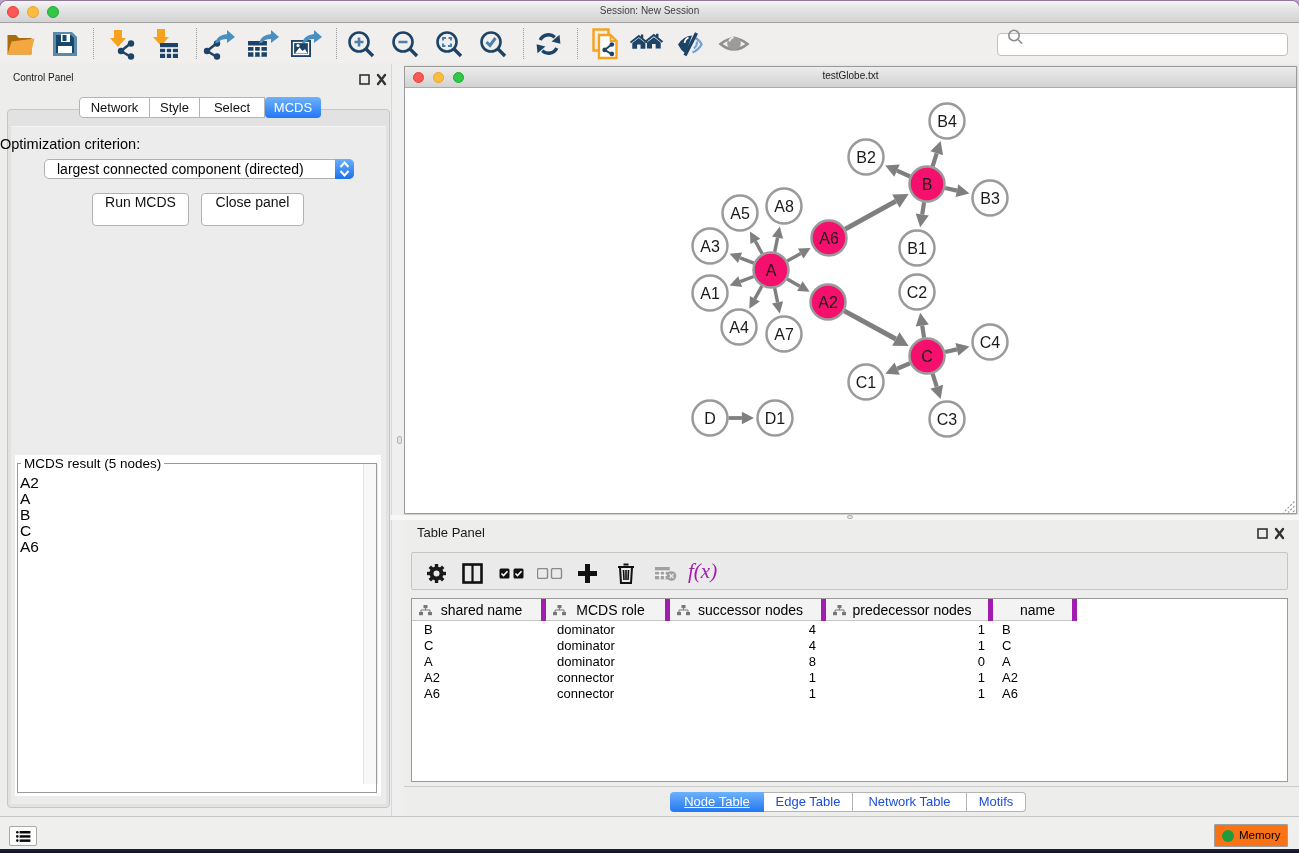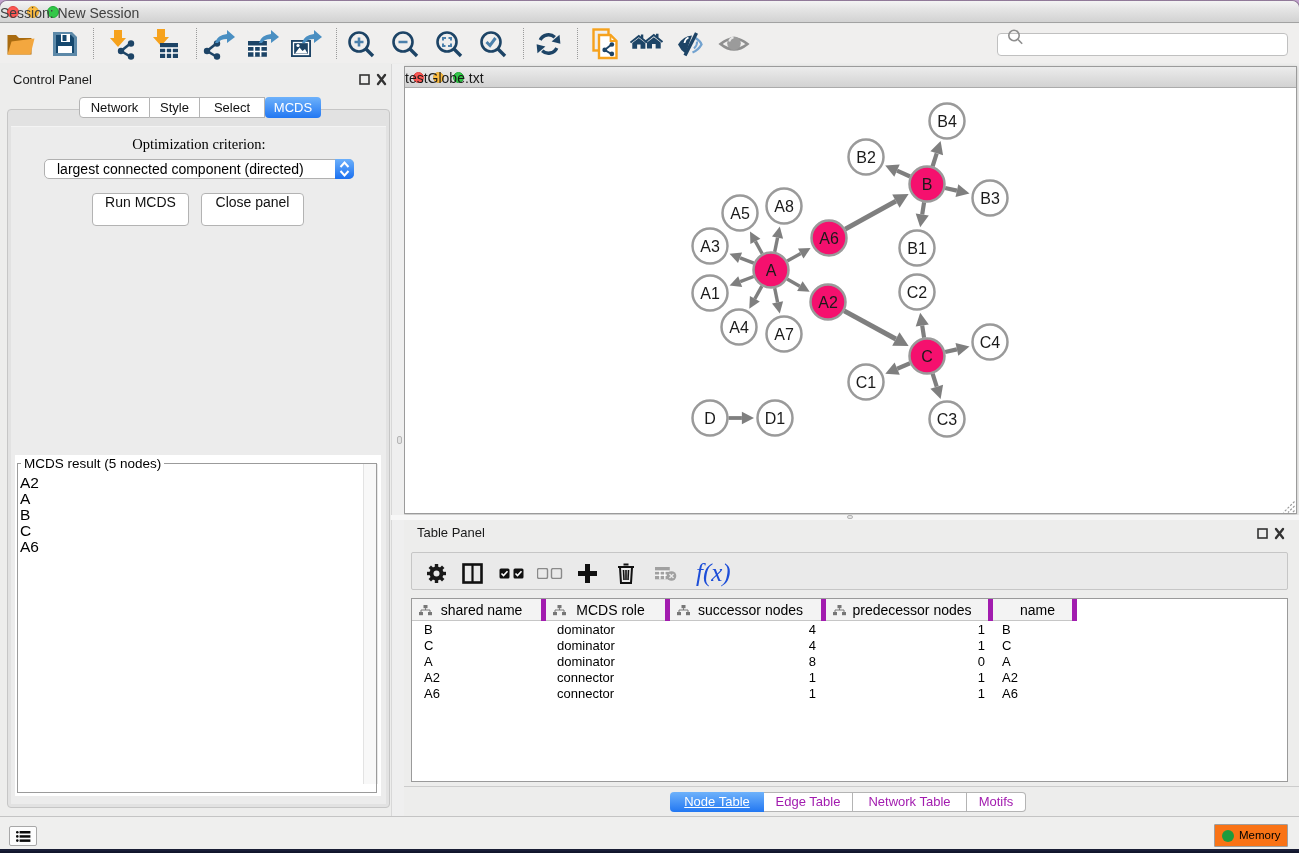--- a/index.html
+++ b/index.html
@@ -10,45 +10,45 @@
   background:#ededec; border-radius:7px 7px 0 0; overflow:hidden;
   box-shadow:0 0 0 1px rgba(0,0,0,.25); }
 
 .titlebar { position:absolute; left:0; top:0; width:100%; height:22px;
   background:linear-gradient(#f4f4f4,#e6e6e6 35%,#d2d2d2); border-bottom:1px solid #a2a2a2;
   border-radius:7px 7px 0 0; }
 .tl { position:absolute; top:5px; width:12px; height:12px; border-radius:50%; }
 .tl.r { left:7px;  background:#fc5753; border:0.5px solid #e2423e; }
 .tl.y { left:27px; background:#fdbc40; border:0.5px solid #e0a730; }
 .tl.g { left:47px; background:#33c748; border:0.5px solid #1faa35; }
-.titletext { position:absolute; top:3.5px; width:100%; 
-  font-size:14px; color:#404040; }
+.titletext { position:absolute; top:3.5px; width:100%; text-align:center;
+  font-size:10px; color:#404040; }
 
 .toolbar { position:absolute; left:0; top:23px; width:100%; height:39px;
   background:#f0efee; }
 .toolbar svg { position:absolute; top:50%; transform:translateY(-50%); }
 .tsep { position:absolute; top:4px; height:31px; width:0;
   border-left:1px dotted #9a9a9a; }
 .search { position:absolute; left:997px; top:9px; width:291px; height:23px;
   background:#fff; border:1px solid #c0c0c0; border-radius:4px; }
 
-.cp-title { position:absolute; left:13px; top:71px; font-size:13px; color:#1a1a1a; }
+.cp-title { position:absolute; left:13px; top:71px; font-size:10px; color:#1a1a1a; }
 .panelbtns { position:absolute; top:72px; height:14px; }
 .cp-box { position:absolute; left:7px; top:108px; width:383px; height:699px;
   background:#e2e2e2; border:1px solid #c6c6c6; border-radius:4px; }
 .cp-inner { position:absolute; left:3px; top:16px; width:375px; height:678px;
   background:#ececec; border-top:1px solid #f4f4f4; }
 .tabs { position:absolute; left:79px; top:96px; height:21px; display:flex; z-index:5; }
 .tab { height:21px; background:#fff; border:1px solid #b4b4b4; border-left:none;
   font-size:13px; color:#111; text-align:center; line-height:19px; }
 .tab.first { border-left:1px solid #b4b4b4; border-radius:4px 0 0 4px; }
 .tab.sel { background:linear-gradient(#6eb2fb,#2277f2); color:#fff;
   border:none; border-radius:4px; line-height:21px; }
-.optlabel { position:absolute; left:0; top:135px; width:398px; text-align:center;
-  font-size:14.5px; color:#000;font-family:Liberation Serif, serif; }
+.optlabel { position:absolute; left:0; top:135px; width:398px; text-align:left;
+  font-size:14.5px; color:#000; }
 .combo { position:absolute; left:44px; top:158px; width:310px; height:20px;
   background:#fff; border:1px solid #b0b0b0; border-radius:5px; font-size:14px;
   line-height:18px; padding-left:12px; color:#000; }
 .combo .spin { position:absolute; right:-1px; top:-1px; width:19px; height:20px;
   border-radius:0 5px 5px 0; background:linear-gradient(#6cb0fb,#1a70f0); }
 .btn { position:absolute; top:192px; height:33px; background:#fff;
   border:1px solid #b3b3b3; border-radius:4px; font-size:14px; color:#111;
   text-align:center; line-height:17px; }
 .fieldwrap { position:absolute; left:15px; top:454px; width:366px; height:341px;
   background:#fff; }
@@ -77,21 +77,21 @@
   background:#eaeaea; border:1px solid #c6c6c6; border-radius:2px; }
 .tp-table { position:absolute; left:411px; top:597px; width:877px; height:184px;
   background:#fff; border:1px solid #9a9a9a; }
 .thead { position:absolute; left:0; top:0; height:22px; background:#f3f3f3;
   border-bottom:1px solid #c6c6c6; }
 .thead .cell { position:absolute; top:0; height:22px; border-right:5px solid #a21caf;
   font-size:14px; color:#000; text-align:center; line-height:22px; padding-left:10px; }
 .trow { position:absolute; font-size:13px; color:#000; height:16px; line-height:16px; }
 .bottabs { position:absolute; top:791px; height:20px; display:flex; left:670px; z-index:5; }
 .btab { height:20px; background:#fff; border:1px solid #b4b4b4; border-left:none;
-  font-size:13px; color:#a21caf; text-align:center; line-height:18px; }
+  font-size:13px; color:#1d4ed8; text-align:center; line-height:18px; }
 .btab.sel { background:linear-gradient(#6eb2fb,#2277f2); color:#fff; border:none;
   border-radius:4px 0 0 4px; line-height:20px; }
 .btab.last { border-radius:0 4px 4px 0; }
 .tp-bottomline { position:absolute; left:404px; top:785px; width:895px; height:0;
   border-top:1px solid #cccccc; }
 
 .statusbar { position:absolute; left:0; top:815px; width:100%; height:33px;
   background:#efefee; border-top:1px solid #c4c4c4; }
 .listbtn { position:absolute; left:9px; top:9px; width:28px; height:20px;
   background:#fdfdfd; border:1px solid #a8a8a8; border-radius:2px; }
@@ -453,21 +453,21 @@
           <g stroke="#fff" stroke-width="1.6">
             <line x1="0" y1="5" x2="18" y2="5"></line>
             <line x1="6" y1="5" x2="6" y2="15"></line>
             <line x1="12" y1="5" x2="12" y2="15"></line>
             <line x1="0" y1="10" x2="18" y2="10"></line>
           </g>
         </g>
         <circle cx="16.5" cy="9" r="4.8" fill="#a0a0a0"></circle>
         <path d="M14.5 7 L18.5 11 M18.5 7 L14.5 11" stroke="#eaeaea" stroke-width="1.4"></path>
       </svg>
-      <div style="position:absolute;left:284px;top:5.5px;font-family:'Liberation Serif',serif;font-style:italic;font-size:25px;color:#1d4ed8;">f(x)</div>
+      <div style="position:absolute;left:276px;top:5.5px;font-family:'Liberation Serif',serif;font-style:italic;font-size:21px;color:#a21caf;">f(x)</div>
     </div>
   <div class="tp-table">
       <div class="thead" style="width:665px;">
         <div class="cell" style="left:0px;width:134px;"><svg width="13" height="11" viewBox="0 0 13 11" style="position:absolute;left:7px;top:6px;">
             <g fill="#777">
               <rect x="4.5" y="0" width="4" height="3.2"></rect>
               <rect x="0" y="7" width="4" height="3.2"></rect>
               <rect x="9" y="7" width="4" height="3.2"></rect>
             </g>
             <g stroke="#777" stroke-width="1">

